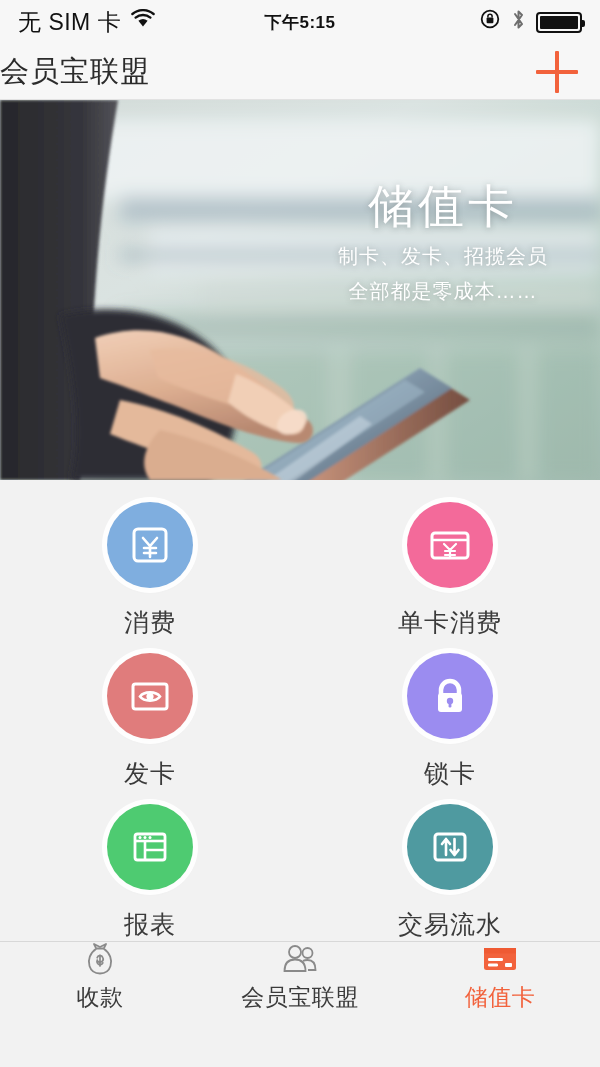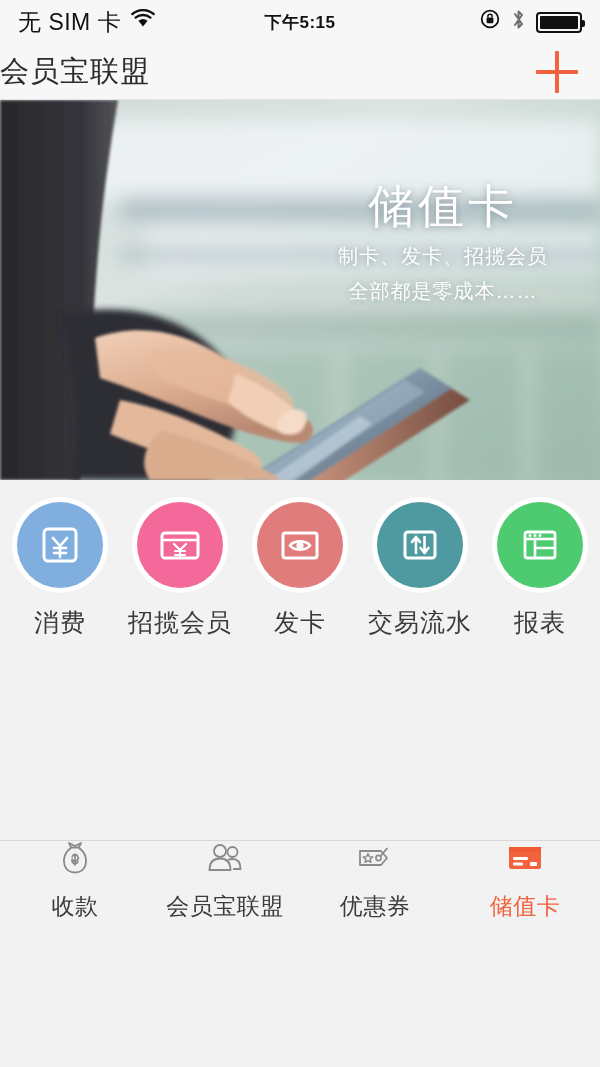--- a/index.html
+++ b/index.html
@@ -73,22 +73,22 @@
     position: absolute; right: 52px; top: 78px;
     text-align: center; color: #ffffff;
     text-shadow: 0 1px 6px rgba(60,70,70,.35);
   }
   .b-title { font-size: 46px; font-weight: 400; letter-spacing: 4px; line-height: 1.25; }
   .b-sub { font-size: 20px; line-height: 1.45; letter-spacing: 1px; margin-top: 6px; font-weight: 300; }
 
   
   .grid-wrap { flex: 1 1 auto; background: #f2f2f2; padding-top: 22px; }
   .grid {
-    display: grid; grid-template-columns: repeat(5, 1fr);
-    row-gap: 3px;
+    display: grid; grid-template-columns: repeat(2, 1fr);
+    row-gap: 14px;
   }
   .cell {
     display: flex; flex-direction: column; align-items: center;
     cursor: pointer; user-select: none;
   }
   .circle {
     width: 86px; height: 86px; border-radius: 50%;
     display: flex; align-items: center; justify-content: center;
     box-shadow: 0 0 0 5px rgba(255,255,255,.92), 0 2px 5px rgba(0,0,0,.10);
   }
@@ -98,21 +98,21 @@
 
   
   .tabbar {
     flex: 0 0 82px;
     background: #f2f2f2;
     border-top: 1px solid #d8d8d8;
     display: flex;
   }
   .tab {
     flex: 1; display: flex; flex-direction: column;
-    align-items: center; justify-content: space-between; gap: 6px;
+    align-items: center; justify-content: flex-start; gap: 6px;
     cursor: pointer;
   }
   .tab-label { font-size: 23px; color: #3b3b3b; letter-spacing: .5px; }
   .tab.active .tab-label { color: #f2623c; }
   .tab-ico { height: 34px; display: flex; align-items: center; justify-content: center; }
 </style>
 </head>
 <body>
 
 <div id="phone">
@@ -250,61 +250,72 @@
       </div>
 
       <div class="cell">
         <div class="circle" style="background:#F36A9A">
           <svg width="50" height="50" viewBox="0 0 50 50">
             <rect x="7" y="13" width="36" height="25" rx="3" stroke="#fff" stroke-width="3" fill="none"></rect>
             <path d="M7 20 H43" stroke="#fff" stroke-width="2.6"></path>
             <path d="M19 24 L25 30 L31 24 M20 31 H30 M20 35 H30 M25 30 V37" stroke="#fff" stroke-width="2.2" fill="none" stroke-linecap="round"></path>
           </svg>
         </div>
-        <div class="cell-label">招揽会员</div>
+        <div class="cell-label">单卡消费</div>
       </div>
 
 
       <div class="cell">
         <div class="circle" style="background:#E07C7C">
           <svg width="50" height="50" viewBox="0 0 50 50">
             <rect x="8" y="13" width="34" height="25" rx="2.5" stroke="#fff" stroke-width="3" fill="none"></rect>
             <path d="M15 25.5 C19 20 31 20 35 25.5 C31 31 19 31 15 25.5 Z" stroke="#fff" stroke-width="2.6" fill="none"></path>
             <circle cx="25" cy="25.5" r="3.6" fill="#fff"></circle>
           </svg>
         </div>
         <div class="cell-label">发卡</div>
       </div>
 
-
-      <div class="cell">
-        <div class="circle" style="background:#4F9AA0">
+      <div class="cell">
+        <div class="circle" style="background:#9B8CF0">
           <svg width="48" height="48" viewBox="0 0 48 48">
-            <rect x="9" y="11" width="30" height="26" rx="3" stroke="#fff" stroke-width="3" fill="none"></rect>
-            <path d="M20 32 V16 M20 16 L16 21 M20 16 L24 21" stroke="#fff" stroke-width="2.6" fill="none" stroke-linecap="round" stroke-linejoin="round"></path>
-            <path d="M28.5 16 V32 M28.5 32 L24.5 27 M28.5 32 L32.5 27" stroke="#fff" stroke-width="2.6" fill="none" stroke-linecap="round" stroke-linejoin="round"></path>
-          </svg>
-        </div>
-        <div class="cell-label">交易流水</div>
+            <path d="M15 22 v-4 a9 9 0 0 1 18 0 v4" stroke="#fff" stroke-width="4.5" fill="none"></path>
+            <rect x="12" y="21" width="24" height="19" rx="3" fill="#fff"></rect>
+            <circle cx="24" cy="29" r="3.2" fill="#9B8CF0"></circle>
+            <rect x="22.6" y="29" width="2.8" height="6.5" rx="1.2" fill="#9B8CF0"></rect>
+          </svg>
+        </div>
+        <div class="cell-label">锁卡</div>
       </div>
 
       <div class="cell">
         <div class="circle" style="background:#4ECB71">
           <svg width="48" height="48" viewBox="0 0 48 48">
             <rect x="9" y="11" width="30" height="26" rx="2.5" stroke="#fff" stroke-width="2.8" fill="none"></rect>
             <path d="M9 18 H39" stroke="#fff" stroke-width="2.6"></path>
             <circle cx="14" cy="14.5" r="1.5" fill="#fff"></circle>
             <circle cx="19" cy="14.5" r="1.5" fill="#fff"></circle>
             <circle cx="24" cy="14.5" r="1.5" fill="#fff"></circle>
             <path d="M19 18 V37 M19 27 H39" stroke="#fff" stroke-width="2.6"></path>
           </svg>
         </div>
         <div class="cell-label">报表</div>
       </div>
 
+      <div class="cell">
+        <div class="circle" style="background:#4F9AA0">
+          <svg width="48" height="48" viewBox="0 0 48 48">
+            <rect x="9" y="11" width="30" height="26" rx="3" stroke="#fff" stroke-width="3" fill="none"></rect>
+            <path d="M20 32 V16 M20 16 L16 21 M20 16 L24 21" stroke="#fff" stroke-width="2.6" fill="none" stroke-linecap="round" stroke-linejoin="round"></path>
+            <path d="M28.5 16 V32 M28.5 32 L24.5 27 M28.5 32 L32.5 27" stroke="#fff" stroke-width="2.6" fill="none" stroke-linecap="round" stroke-linejoin="round"></path>
+          </svg>
+        </div>
+        <div class="cell-label">交易流水</div>
+      </div>
+
 
     </div>
   </div>
 
   <div class="tabbar">
 
     <div class="tab">
       <div class="tab-ico">
         <svg width="32" height="34" viewBox="0 0 32 34">
           <path d="M12 6 L10 2 L16 5 L22 2 L20 6" stroke="#8a8a8a" stroke-width="1.8" fill="none" stroke-linejoin="round"></path>
@@ -320,31 +331,20 @@
         <svg width="38" height="32" viewBox="0 0 38 32">
           <circle cx="14" cy="9" r="6" stroke="#8a8a8a" stroke-width="1.8" fill="none"></circle>
           <path d="M3.5 28 C3.5 20 8 16.5 14 16.5 C20 16.5 24.5 20 24.5 28 Z" stroke="#8a8a8a" stroke-width="1.8" fill="none"></path>
           <circle cx="26.5" cy="10" r="5" stroke="#8a8a8a" stroke-width="1.8" fill="none"></circle>
           <path d="M22 17.8 C23.4 17.2 25 17 26.5 17 C31.6 17 34.5 20.2 34.5 27 H27" stroke="#8a8a8a" stroke-width="1.8" fill="none"></path>
         </svg>
       </div>
       <div class="tab-label">会员宝联盟</div>
     </div>
 
-    <div class="tab">
-      <div class="tab-ico">
-        <svg width="38" height="32" viewBox="0 0 38 32">
-          <path d="M4 9 H25 L31 16 L25 23 H4 Z" stroke="#8a8a8a" stroke-width="1.8" fill="none" stroke-linejoin="round"></path>
-          <path d="M12 11.5 L13.4 14.6 L16.8 14.9 L14.2 17.1 L15 20.4 L12 18.6 L9 20.4 L9.8 17.1 L7.2 14.9 L10.6 14.6 Z" stroke="#8a8a8a" stroke-width="1.4" fill="none" stroke-linejoin="round"></path>
-          <circle cx="22.5" cy="16" r="2.6" stroke="#8a8a8a" stroke-width="1.6" fill="none"></circle>
-          <path d="M25 13.5 L31 6.5" stroke="#8a8a8a" stroke-width="1.8" stroke-linecap="round"></path>
-        </svg>
-      </div>
-      <div class="tab-label">优惠券</div>
-    </div>
 
     <div class="tab active">
       <div class="tab-ico">
         <svg width="36" height="28" viewBox="0 0 36 28">
           <rect x="2" y="3" width="32" height="22" rx="2.5" fill="#F2623C"></rect>
           <rect x="2" y="3" width="32" height="5.5" fill="#EF5A33"></rect>
           <rect x="6" y="13" width="15" height="3" rx="1.2" fill="#fff"></rect>
           <rect x="6" y="18.5" width="10" height="3" rx="1.2" fill="#fff"></rect>
           <rect x="23" y="18" width="7" height="4" rx="1" fill="#fff"></rect>
         </svg>

